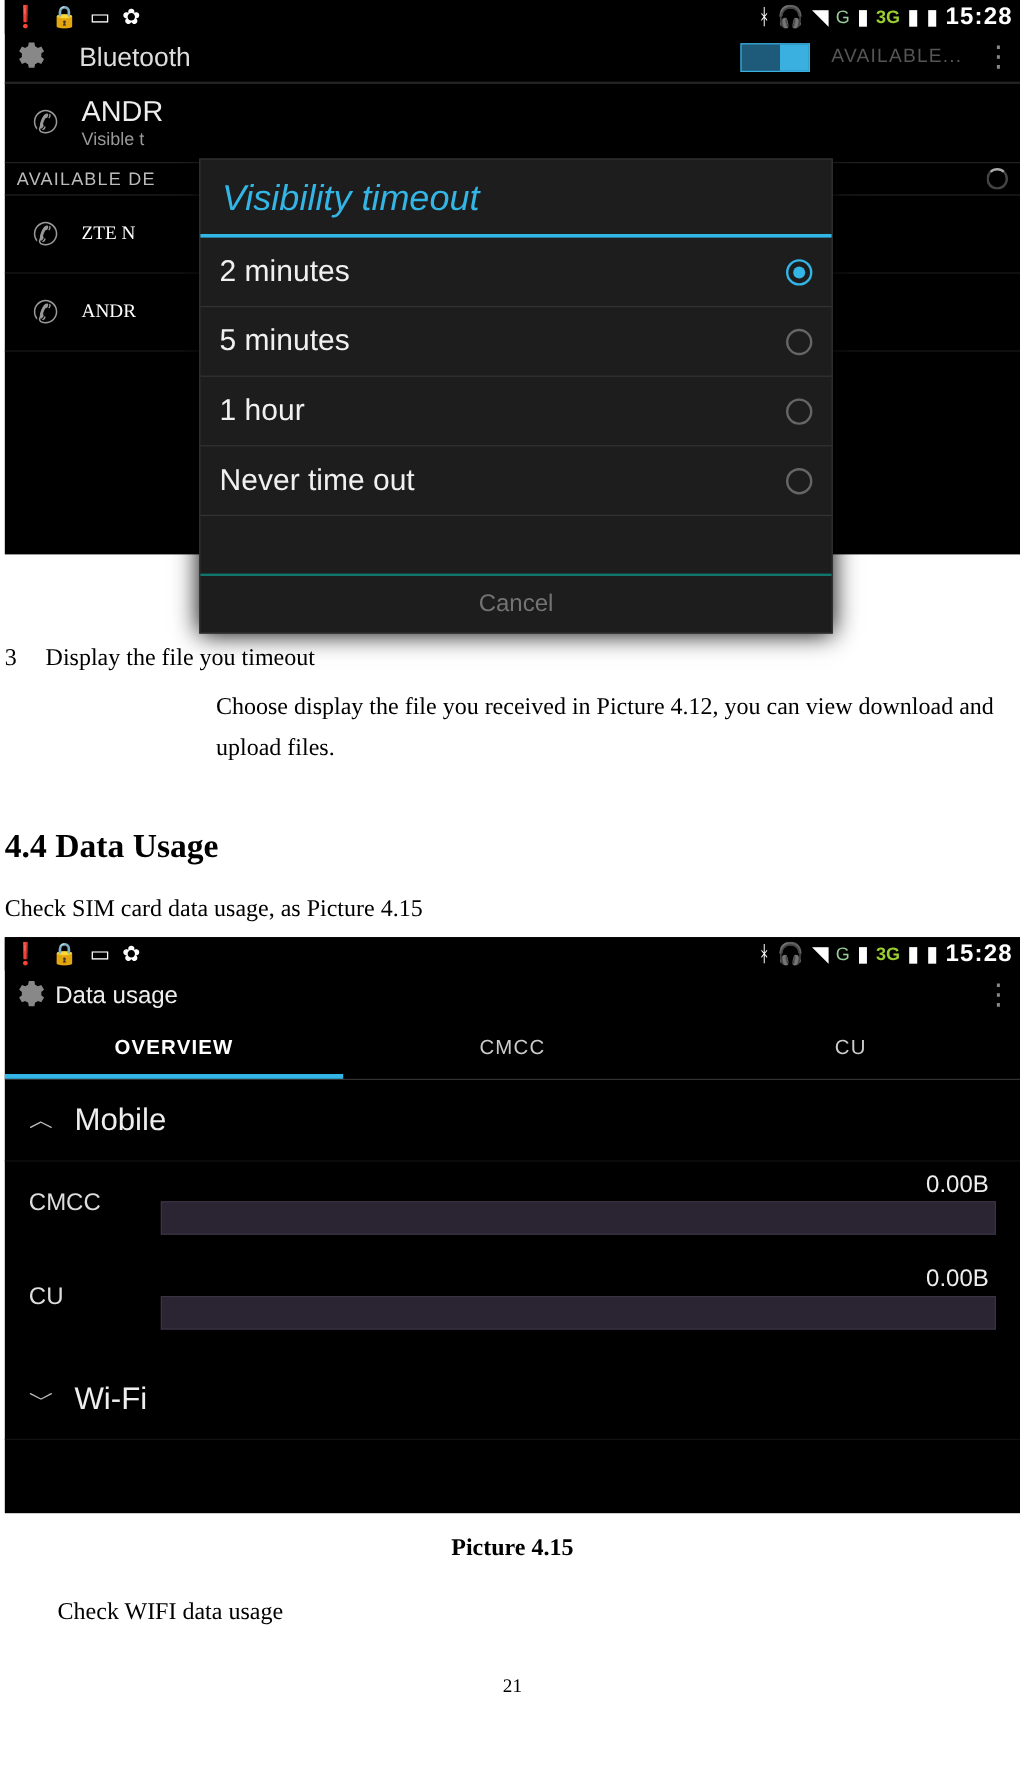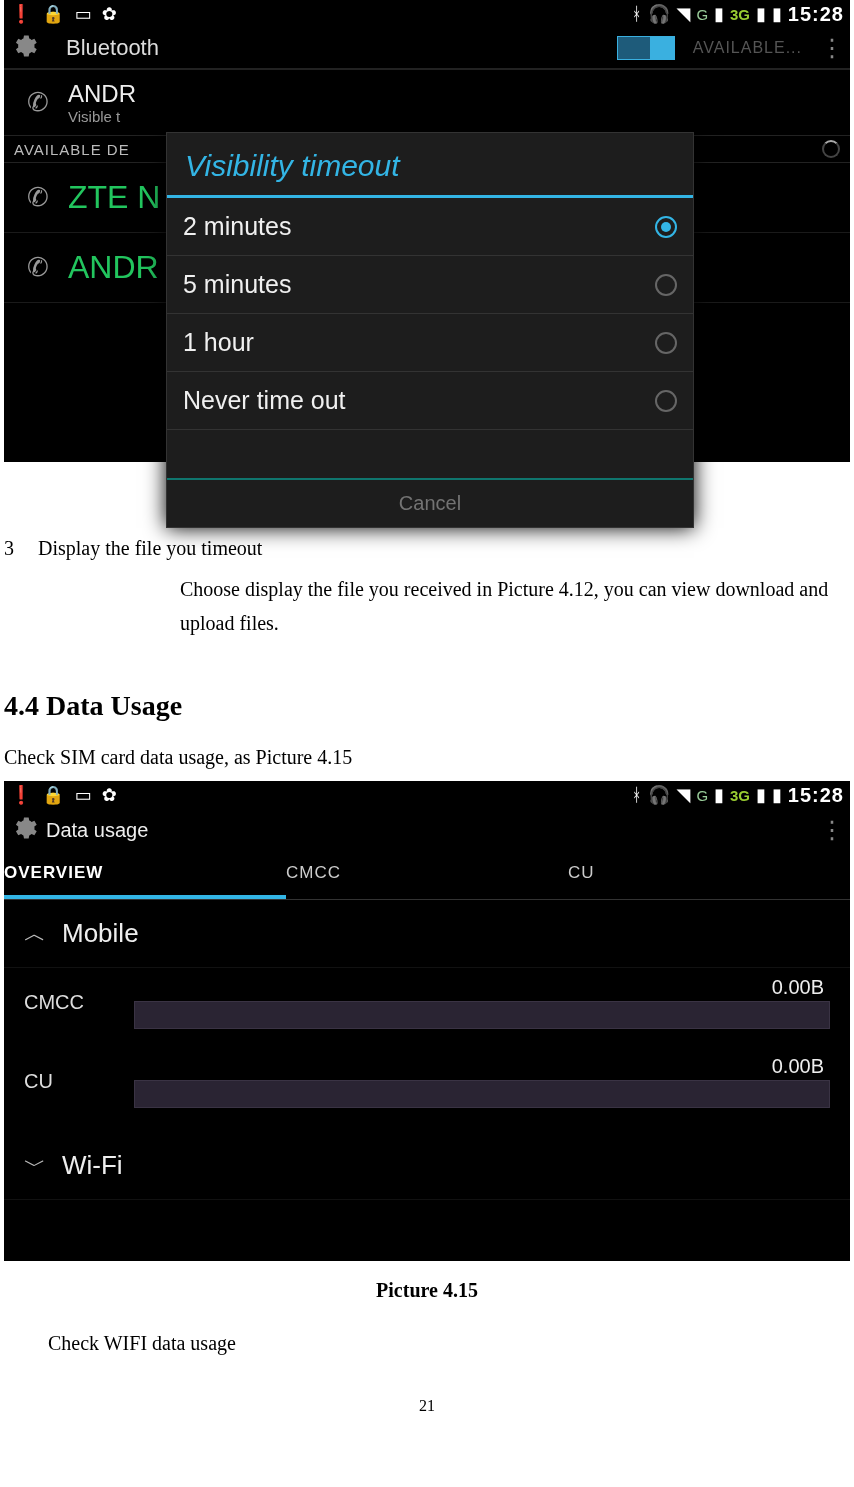--- a/index.html
+++ b/index.html
@@ -24,21 +24,21 @@
   .overflow-dots { color: #888; font-size: 24px; line-height: 10px; }
 
   .bt-body { position: relative; height: calc(100% - 70px); }
   .bt-name-row { display: flex; align-items: center; padding: 10px 18px; gap: 14px; }
   .phone-icon { width: 32px; height: 32px; color: #999; font-size: 26px; display:flex; align-items:center; justify-content:center;}
   .dev-name { font-size: 24px; color: #eee; }
   .dev-sub { font-size: 15px; color: #999; }
   .avail-label { font-size: 15px; color: #bbb; letter-spacing: 1px; padding: 4px 10px; border-top: 1px solid #222; border-bottom: 1px solid #222; display:flex; align-items:center;}
   .spinner { margin-left: auto; width: 18px; height: 18px; border: 2px solid #444; border-top-color:#aaa; border-radius: 50%; }
   .bt-item { display: flex; align-items: center; padding: 16px 18px; gap: 14px; border-bottom: 1px solid #1a1a1a; }
-  .bt-item .name { font-size: 32px; color: #22c55e; }
+  .bt-item .name { font-size: 16px; color: #ffffff; font-family: Liberation Serif, serif; }
 
   
   .dialog { position: absolute; left: 162px; top: 62px; width: 528px; background: #1d1d1d; border: 1px solid #333; box-shadow: 0 0 20px #000; }
   .dialog-title { color: #33b5e5; font-size: 30px; font-style: italic; font-weight: 500; padding: 16px 18px 12px; border-bottom: 3px solid #33b5e5; }
   .dialog-option { display: flex; align-items: center; justify-content: space-between; padding: 14px 16px; border-bottom: 1px solid #333; font-size: 25px; color: #f0f0f0; }
   .radio { width: 22px; height: 22px; border: 2px solid #666; border-radius: 50%; display: flex; align-items: center; justify-content: center; }
   .radio.selected { border-color: #33b5e5; }
   .radio.selected .dot { width: 10px; height: 10px; background: #33b5e5; border-radius: 50%; }
   .dialog-cancel { text-align: center; padding: 12px; font-size: 20px; color: #737373; border-top: 2px solid #0f766e; margin-top: 48px; }
 
@@ -49,21 +49,21 @@
   .list-row { display: flex; gap: 24px; padding: 28px 0 6px; font-size: 20px; }
   .list-body { padding: 6px 0 0 176px; font-size: 20px; line-height: 1.7; }
   .h2 { font-size: 28px; font-weight: bold; padding: 50px 0 24px; }
   .p { font-size: 20px; padding-bottom: 6px; }
 
   
   .ss2 { height: 480px; margin: 6px 4px 0; }
   .du-header { display: flex; align-items: center; height: 42px; padding: 0 6px; gap: 8px; }
   .du-title { font-size: 20px; color: #eee; flex: 1; }
   .tabs { display: flex; border-bottom: 1px solid #333; }
-  .tab { flex: 1; text-align: left; padding: 12px 0; font-size: 17px; color: #ccc; letter-spacing: 1px; border-bottom: 4px solid transparent; }
+  .tab { flex: 1; text-align: center; padding: 12px 0; font-size: 17px; color: #ccc; letter-spacing: 1px; border-bottom: 4px solid transparent; }
   .tab.active { font-weight: bold; color: #fff; border-bottom-color: #33b5e5; }
   .section-row { display: flex; align-items: center; padding: 18px 20px; font-size: 26px; color: #eee; gap: 16px; border-bottom:1px solid #111;}
   .chev { font-size: 22px; color: #bbb; }
   .usage-row { display: flex; align-items: center; padding: 8px 20px 4px; gap: 20px; }
   .usage-label { width: 90px; font-size: 20px; color: #ddd; }
   .usage-bar-wrap { flex: 1; }
   .usage-value { text-align: right; font-size: 20px; color: #eee; padding-right: 6px; margin-bottom: 2px;}
   .usage-bar { height: 28px; background: #2a2433; border: 1px solid #3a3344; }
 
   .page-num { text-align: center; font-size: 16px; padding: 36px 0 8px; }

